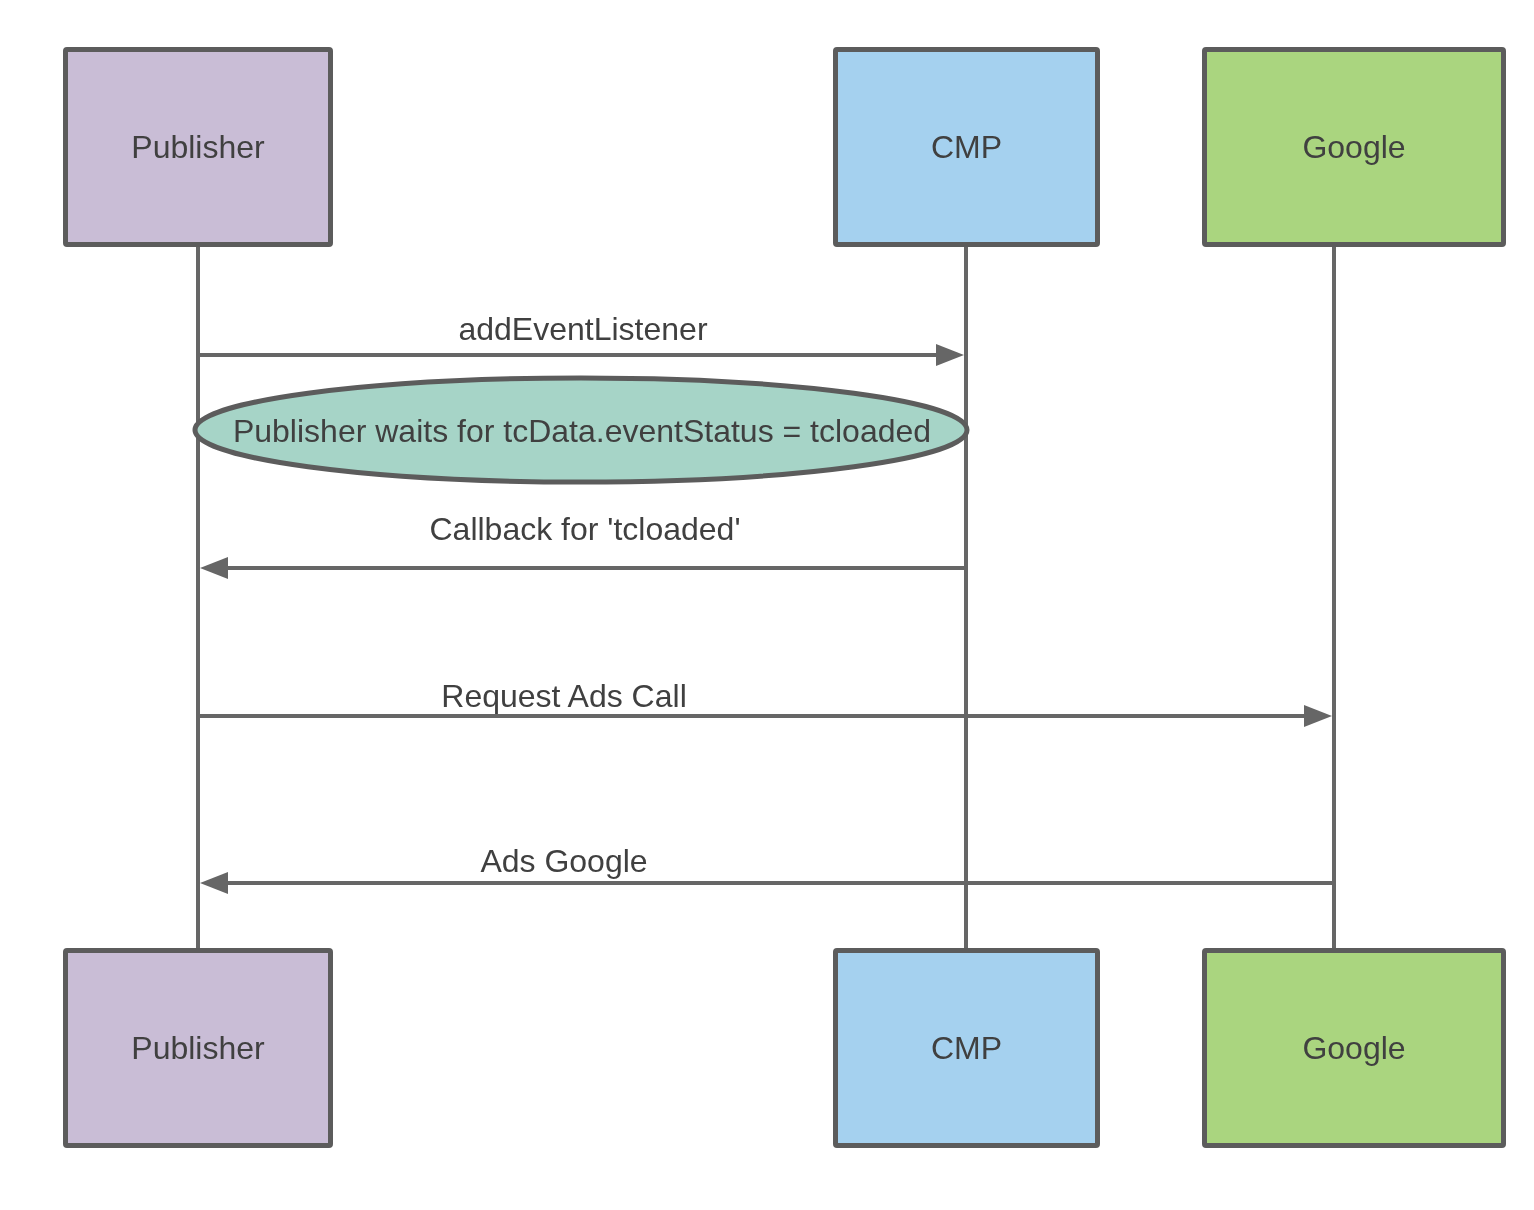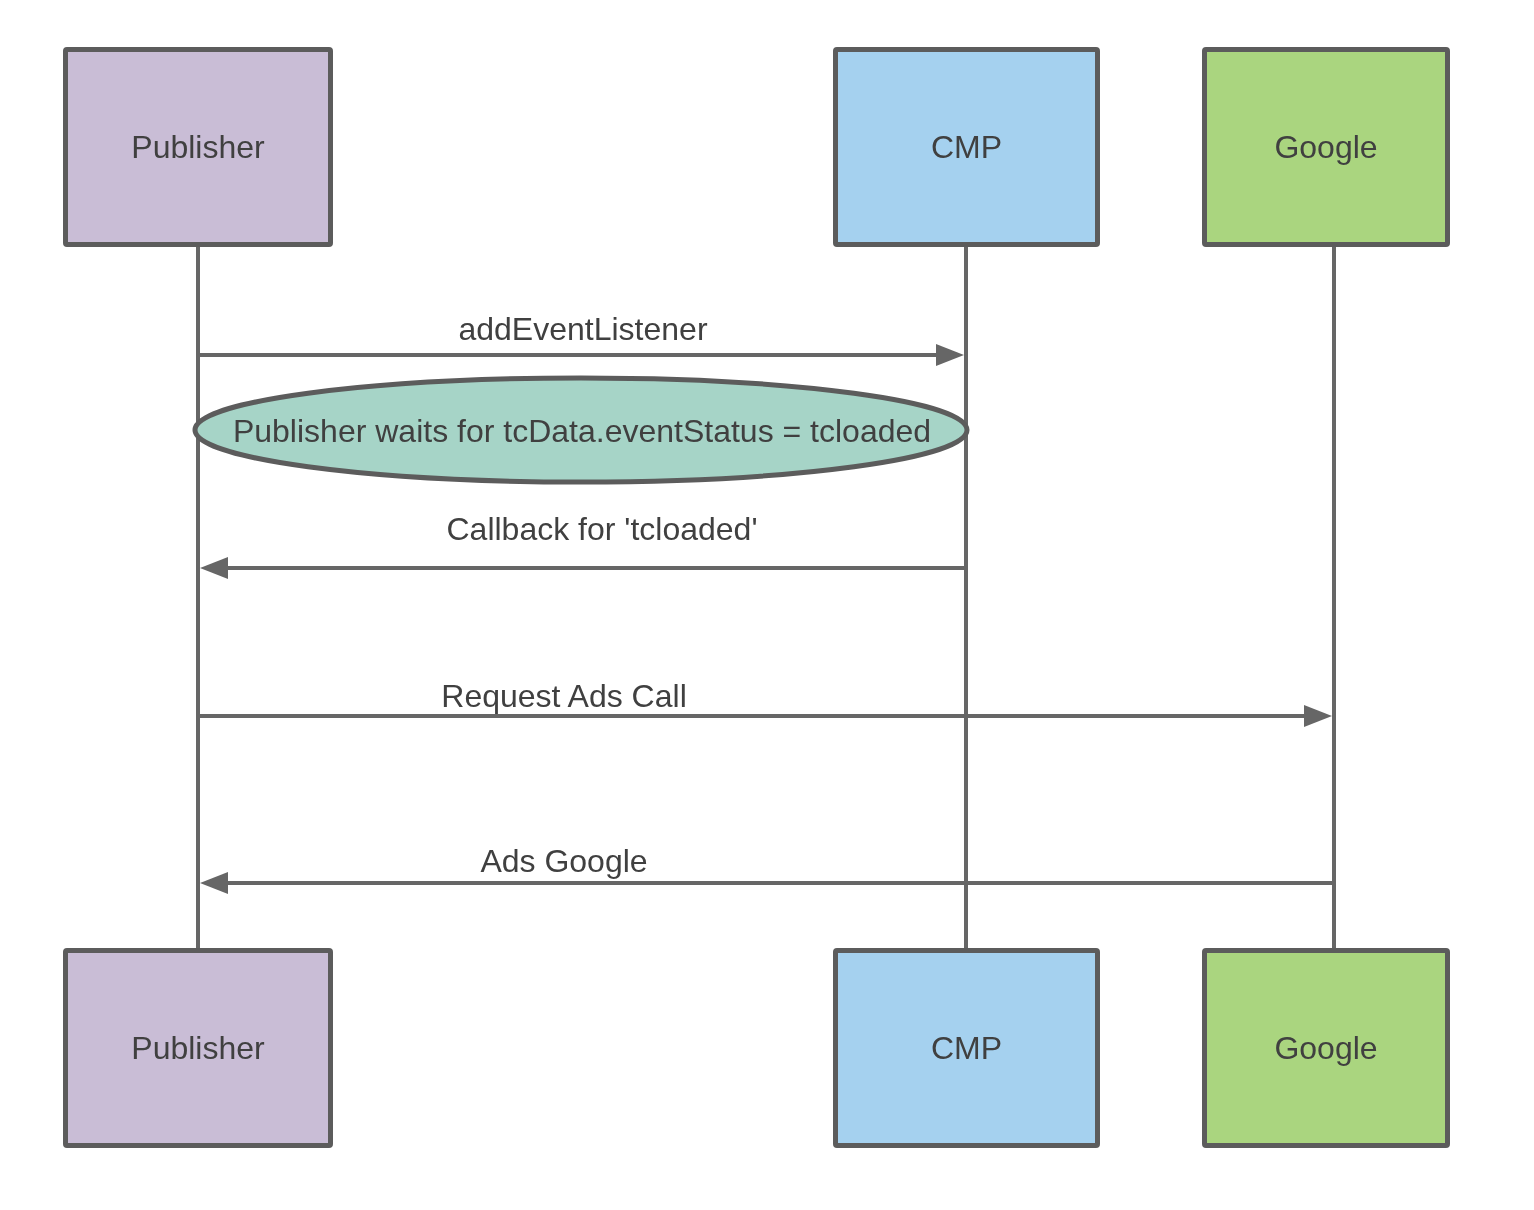--- a/index.html
+++ b/index.html
@@ -47,41 +47,41 @@
     border-radius: 4px;
     box-sizing: border-box;
     display: flex;
     align-items: center;
     justify-content: center;
     font-size: 32px;
     color: var(--text, #404040);
   }
   .actor-publisher { left: 63px;   width: 270px; background: var(--fill-publisher, #C9BDD6); }
   .actor-cmp       { left: 833px;  width: 267px; background: var(--fill-cmp, #A5D1EF); }
-  .actor-google    { left: 1202px; width: 248px; background: var(--fill-google, #AAD57F); }
+  .actor-google    { left: 1202px; width: 304px; background: var(--fill-google, #AAD57F); }
   .row-top    { top: 47px; }
   .row-bottom { top: 948px; }
   .msg-label {
     position: absolute;
     transform: translate(-50%, -50%);
     white-space: nowrap;
     font-size: 32px;
     color: var(--text, #404040);
   }
   .note-label {
     position: absolute;
     left: 582px;
     top: 431px;
     transform: translate(-50%, -50%);
     white-space: nowrap;
     font-size: 32px;
     color: var(--text, #404040);
   }
   .lbl-1 { left: 583px; top: 329px; }
-  .lbl-2 { left: 602px; top: 529px; }
+  .lbl-2 { left: 585px; top: 529px; }
   .lbl-3 { left: 564px; top: 696px; }
   .lbl-4 { left: 564px; top: 861px; }
 </style>
 </head>
 <body>
 
 <div class="canvas">
 
   <svg class="diagram-svg" viewBox="0 0 1534 1210" xmlns="http://www.w3.org/2000/svg">
 

